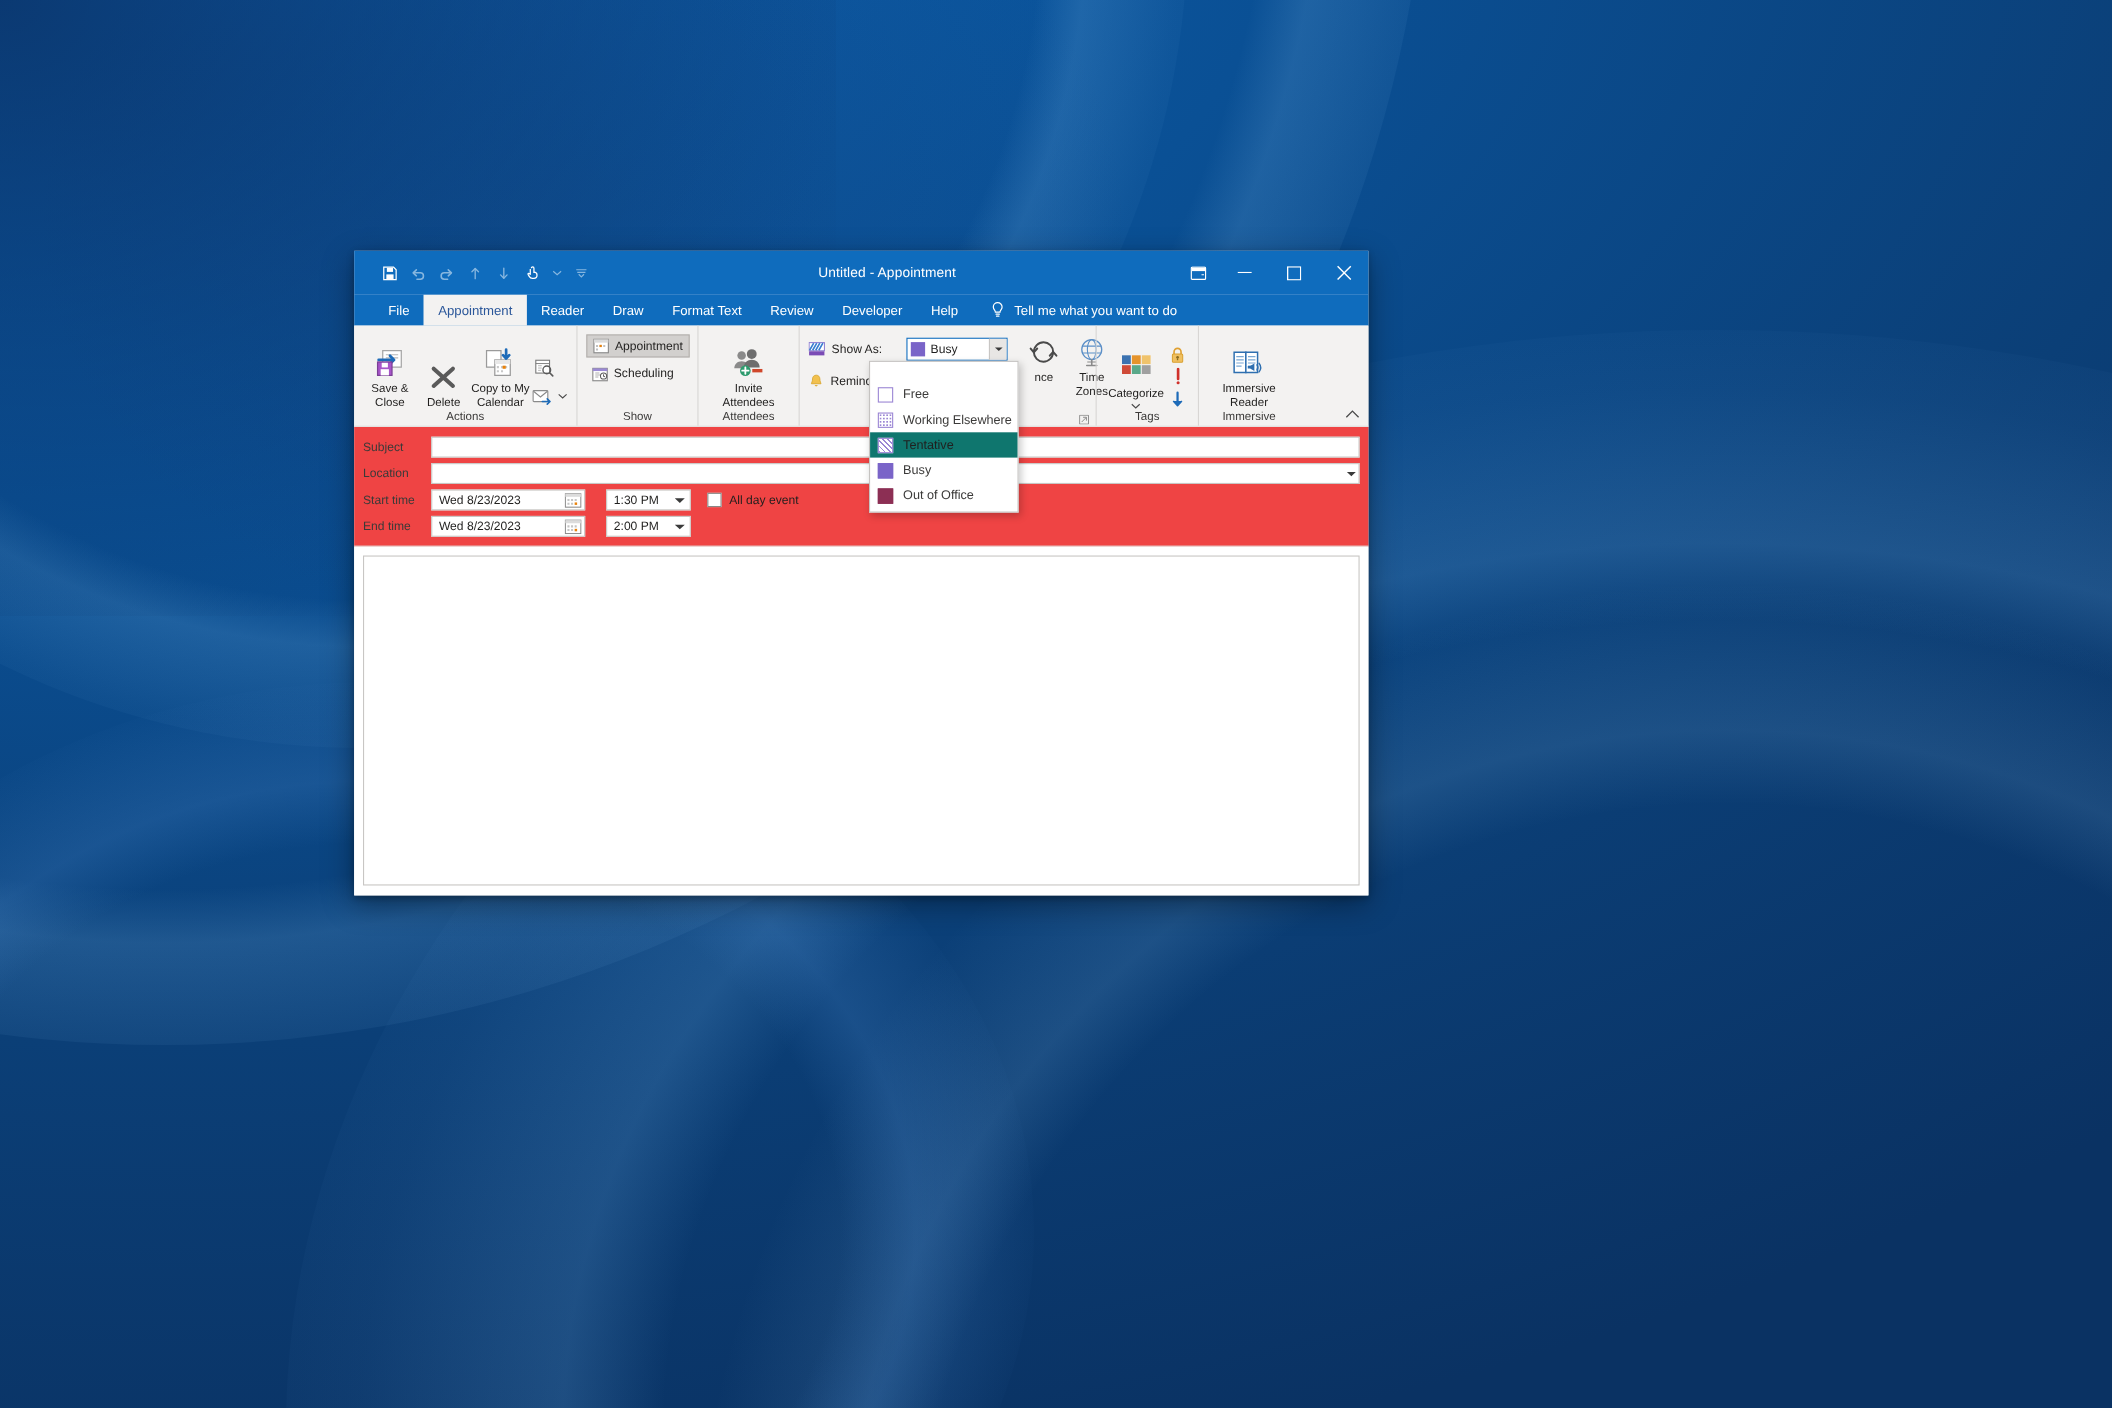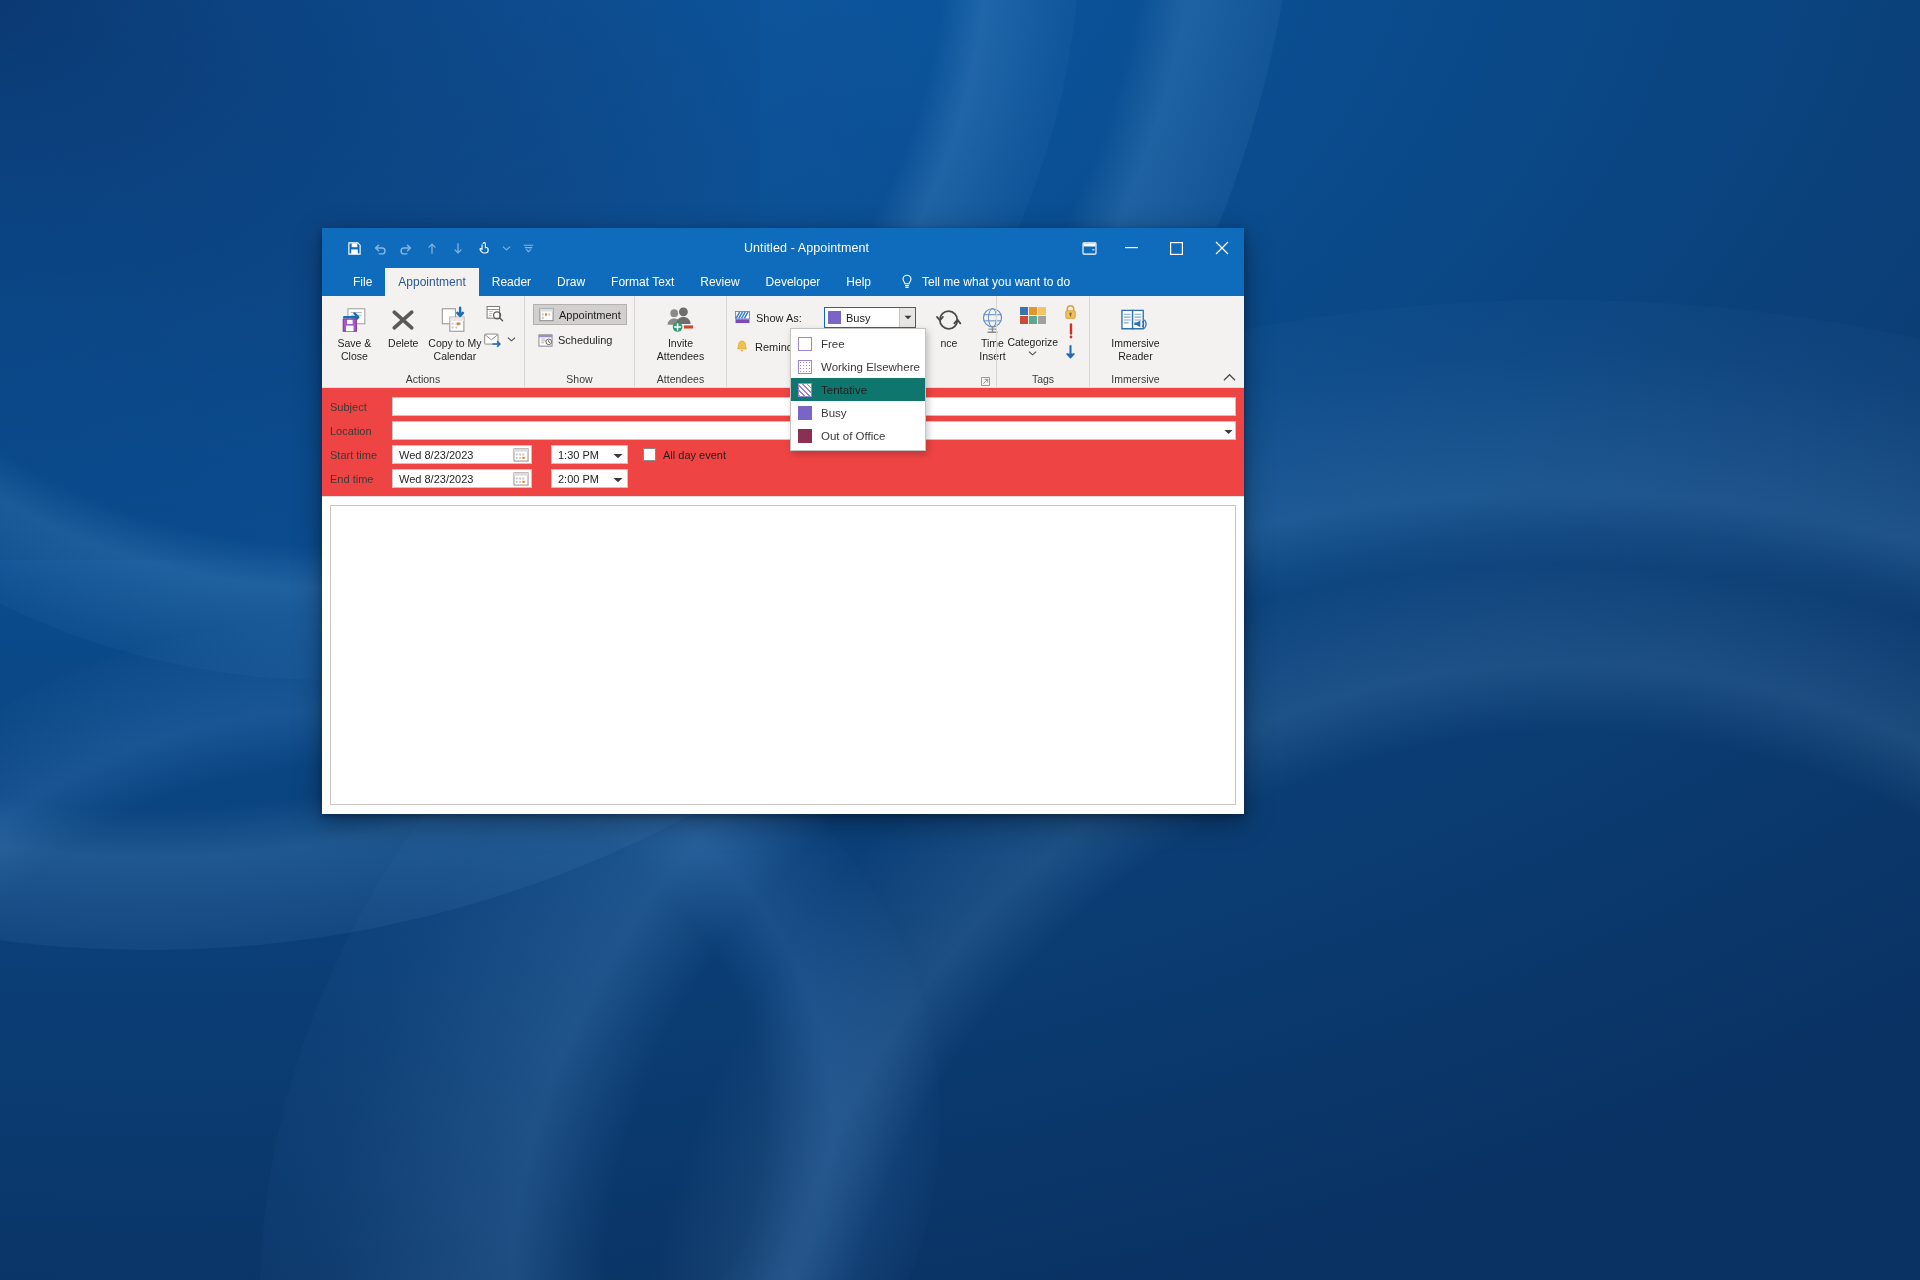--- a/index.html
+++ b/index.html
@@ -147,21 +147,21 @@
   }
   .rgroup {
     display: flex; flex-direction: column;
     position: relative;
     padding: 0 2px;
   }
   .rgroup + .rgroup { border-left: 1px solid #d8d6d4; }
   .rgroup-body {
     flex: 1;
     display: flex;
-    align-items: flex-start;
+    align-items: flex-end;
     padding: 5px 6px 0 6px;
   }
   .rgroup-label {
     height: 15px;
     font-size: 10.5px;
     color: #3b3a39;
     text-align: center;
     line-height: 15px;
   }
   .rgroup-label .dlg {
@@ -221,21 +221,21 @@
 
   
   .dropdown {
     position: absolute;
     left: 790px; top: 328px;
     width: 136px;
     background: #ffffff;
     border: 1px solid #c5c3c1;
     box-shadow: 2px 3px 7px rgba(0,0,0,0.22);
     z-index: 40;
-    padding: 3px 0 3px 0;
+    padding: 18px 0 3px 0;
   }
   .dd-item {
     height: 23px;
     display: flex; align-items: center; gap: 9px;
     padding-left: 7px;
     font-size: 11.5px;
     color: #3b3a39;
   }
   .dd-item.hl { background: #0f766e; color: #201f1e; }
   .dd-sw {
@@ -569,21 +569,21 @@
           <div class="ic">
             <svg width="29" height="29" viewBox="0 0 32 32">
               <circle cx="16" cy="13" r="10" fill="none" stroke="#5b8fc7" stroke-width="1.3"></circle>
               <ellipse cx="16" cy="13" rx="4.4" ry="10" fill="none" stroke="#5b8fc7" stroke-width="1.1"></ellipse>
               <path d="M6.4 9.6h19.2M6.4 16.4h19.2" stroke="#5b8fc7" stroke-width="1.1"></path>
               <path d="M16 23v5M11 29h10" stroke="#8a8a8a" stroke-width="1.6" stroke-linecap="round"></path>
               <path d="M11.5 25.5h9" stroke="#8a8a8a" stroke-width="1.2"></path>
             </svg>
           </div>
           <div class="lbl">Time</div>
-          <div class="lbl">Insert</div>
+          <div class="lbl">Zones</div>
         </div>
       </div>
       <div class="rgroup-label">
         <svg class="dlg" viewBox="0 0 10 10">
             <path d="M0.5 0.5h9v9h-9z" fill="none" stroke="#6a6a6a" stroke-width="1"></path>
             <path d="M2.6 7.4 7.4 2.6M7.4 2.6v3.4M7.4 2.6H4" stroke="#6a6a6a" stroke-width="1"></path>
           </svg>
       </div>
     </div>
 

